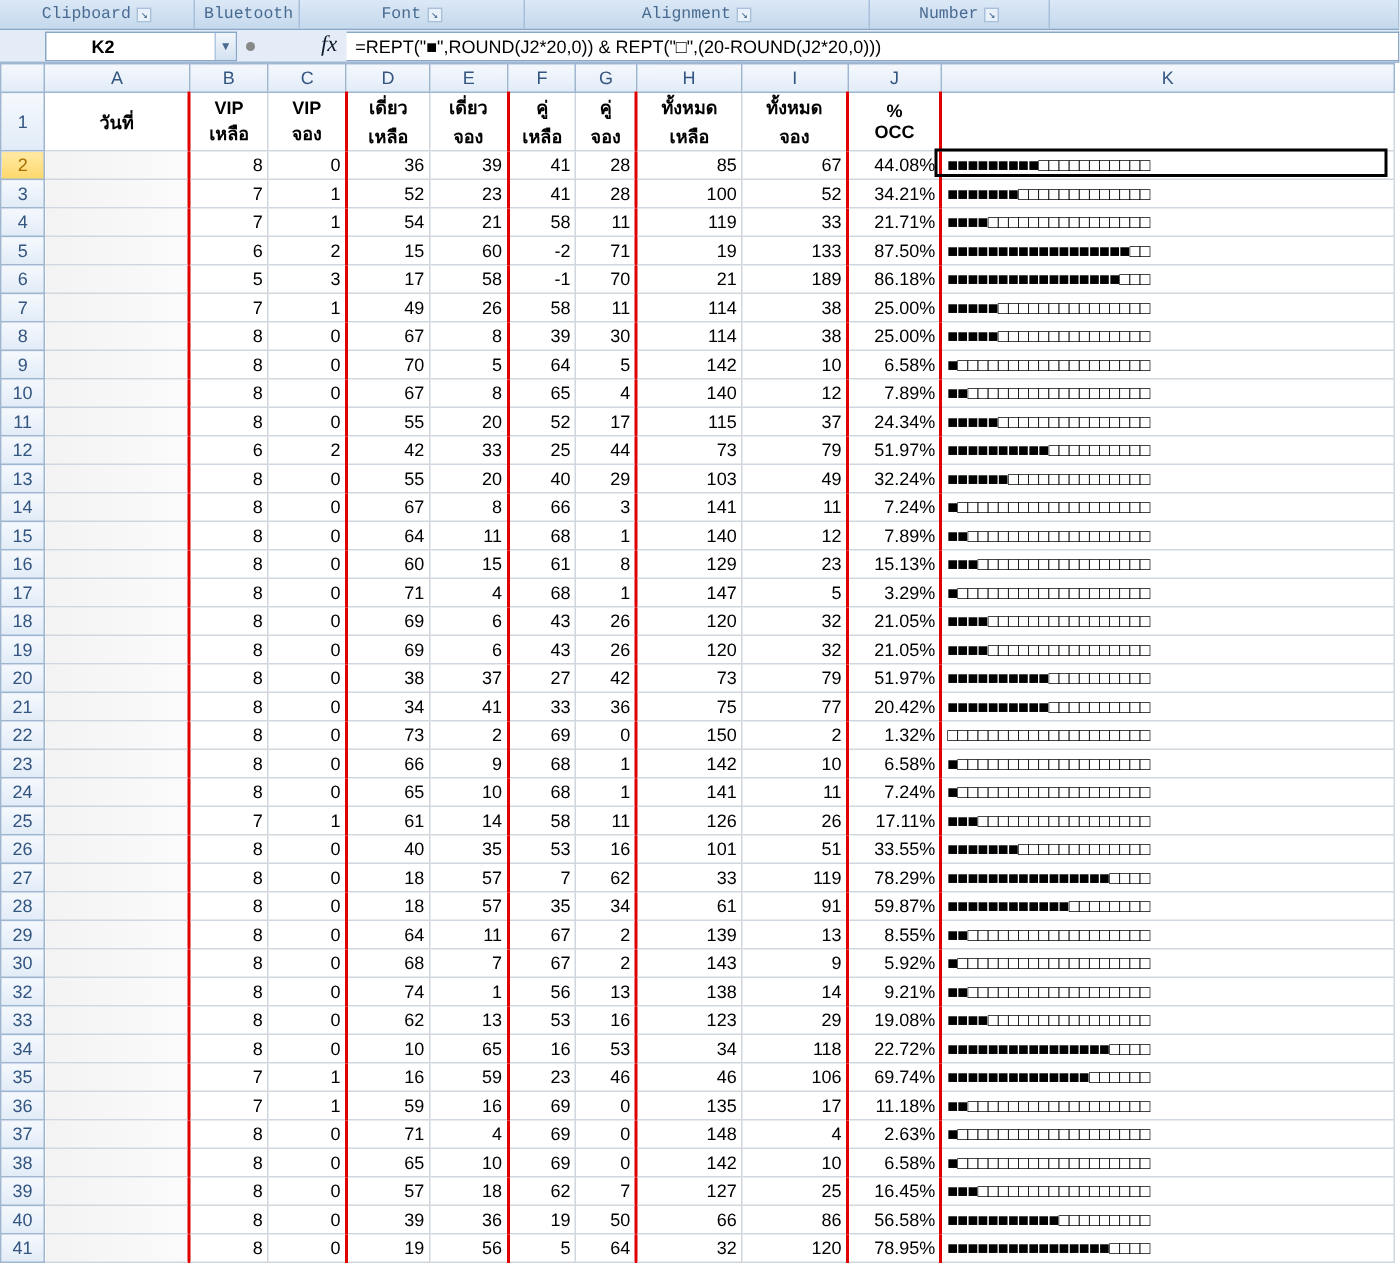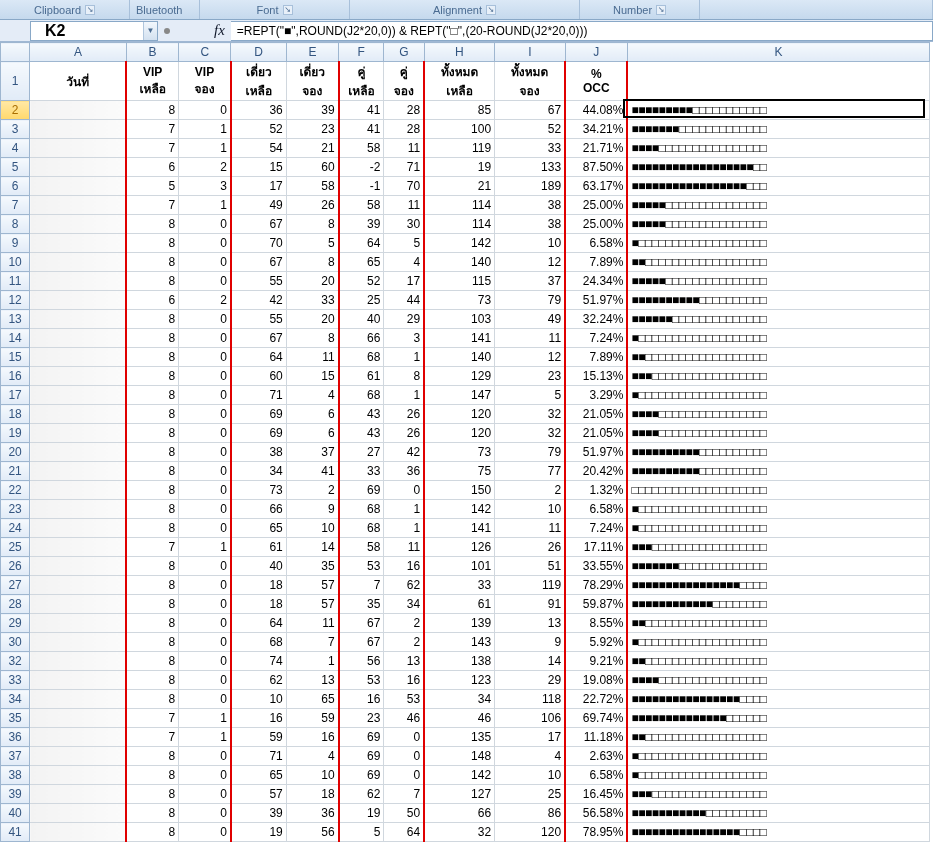--- a/index.html
+++ b/index.html
@@ -14,20 +14,21 @@
   }
   
   .ribbon {
     height: 20px;
     background: linear-gradient(#dbe8f6, #c5d9ed);
     border-bottom: 1px solid #89a8c7;
     display: flex;
     align-items: center;
     font-size: 11px;
     color: #4a6b91;
+    font-family: Liberation Mono, monospace;
   }
   .ribbon-group {
     height: 100%;
     display: flex;
     align-items: center;
     border-right: 1px solid #a8c0da;
     padding: 0 6px;
     position: relative;
     flex-shrink: 0;
   }
@@ -58,23 +59,23 @@
     width: 128px;
     height: 20px;
     background: #fff;
     border: 1px solid #89a8c7;
     margin: 0 2px 0 30px;
     display: flex;
     align-items: center;
     position: relative;
   }
   .namebox-text {
-    padding-left: 14px;
+    padding-left: 30px;
     font-weight: bold;
-    font-size: 16px;
+    font-size: 12px;
   }
   .namebox-dd {
     position: absolute;
     right: 0; top:0; bottom:0;
     width: 14px;
     background: linear-gradient(#f2f7fc,#d3e1f0);
     border-left: 1px solid #b0c6dd;
     display:flex; align-items:center; justify-content:center;
     font-size: 8px; color:#4a6b91;
   }
@@ -330,21 +331,21 @@
           <th class="rowhead">6</th>
           <td class="blurred redR"></td>
           <td class="num">5</td>
           <td class="num redR">3</td>
           <td class="num">17</td>
           <td class="num redR">58</td>
           <td class="num">-1</td>
           <td class="num redR">70</td>
           <td class="num">21</td>
           <td class="num redR">189</td>
-          <td class="num redR">63.17%</td>
+          <td class="num redR">86.18%</td>
           <td class="bar">■■■■■■■■■■■■■■■■■□□□</td>
         </tr>
         <tr>
           <th class="rowhead">7</th>
           <td class="blurred redR"></td>
           <td class="num">7</td>
           <td class="num redR">1</td>
           <td class="num">49</td>
           <td class="num redR">26</td>
           <td class="num">58</td>

